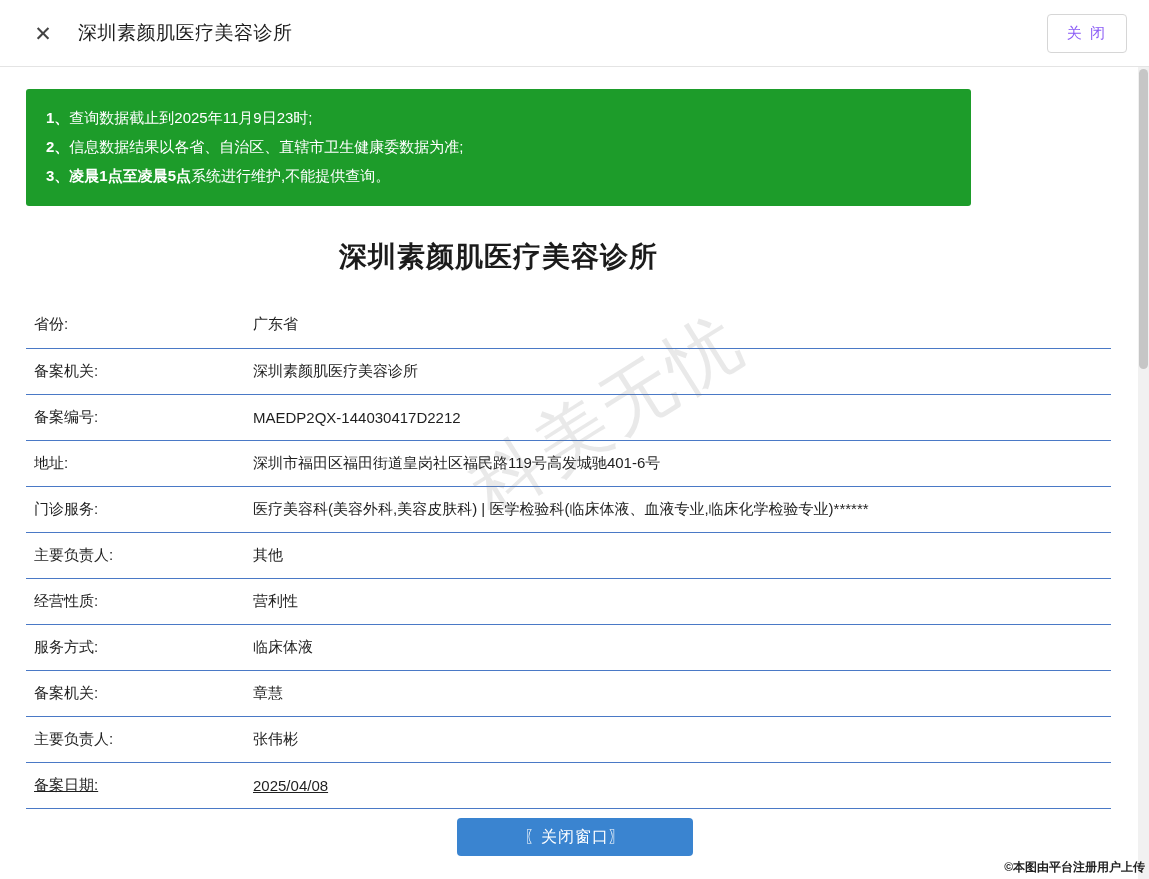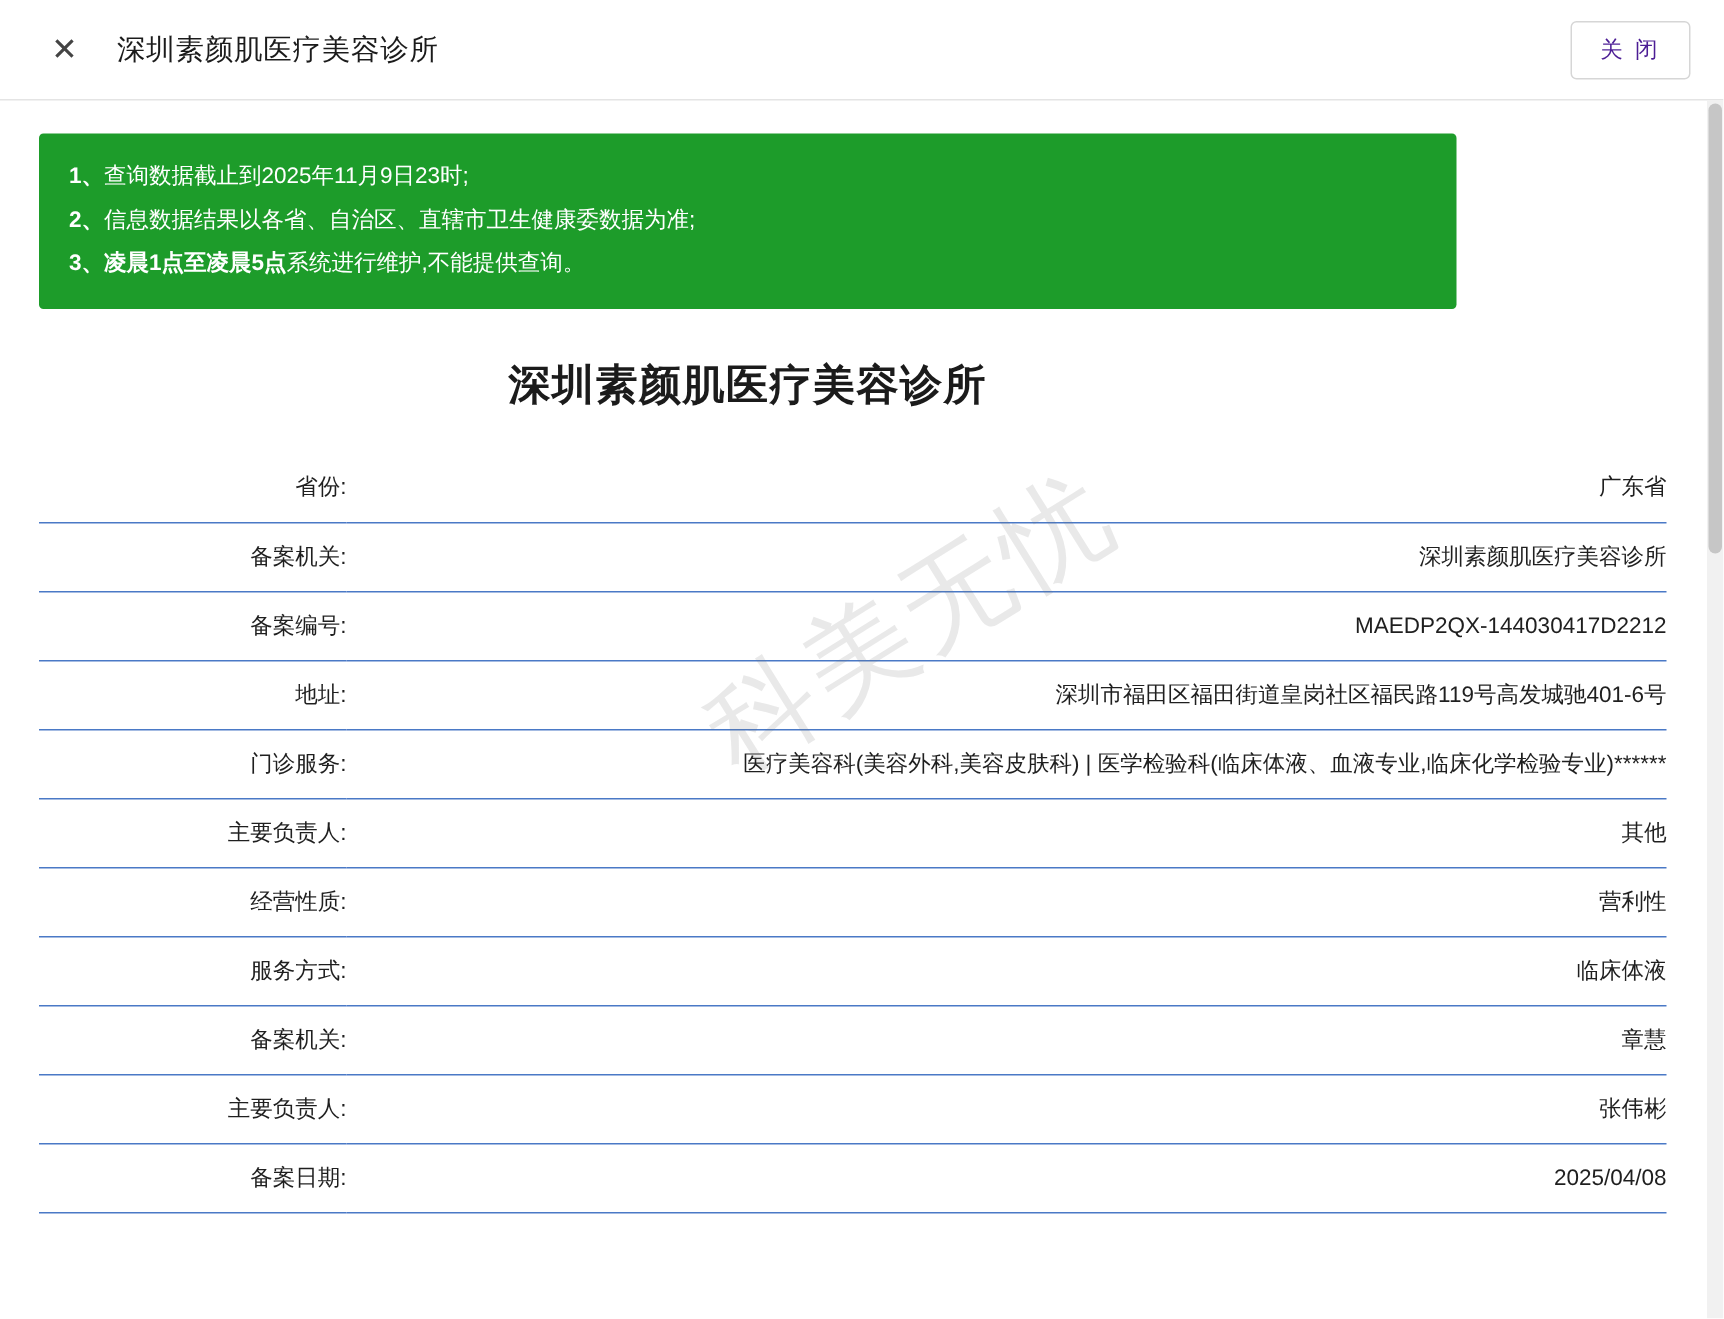--- a/index.html
+++ b/index.html
@@ -41,21 +41,21 @@
     font-size: 19px;
     color: #1b1b1b;
     letter-spacing: 0.5px;
     flex: 1 1 auto;
   }
   .close-btn {
     flex: 0 0 auto;
     border: 1px solid #d6d6d6;
     border-radius: 4px;
     background: #fff;
-    color: #4c1d95;
+    color: #8b5cf6;
     font-size: 15px;
     padding: 9px 19px;
     cursor: pointer;
     letter-spacing: 2px;
   }
 
   
   .body-area {
     position: relative;
     height: 812px;
@@ -102,38 +102,38 @@
     margin: 32px 0 26px 0;
     letter-spacing: 1px;
   }
 
   
   .info-table {
     width: 1085px;
     border-collapse: collapse;
     margin: 0 auto;
   }
-  .info-table tr { height: 46px; text-align: right; }
+  .info-table tr { height: 46px; }
   .info-table td {
     border-bottom: 1px solid #4a79c6;
     font-size: 15px;
     color: #222;
     vertical-align: middle;
     padding: 6px 0;
   }
   .info-table td.label {
     width: 205px;
     padding-left: 8px;
     color: #1f1f1f;
   }
   .info-table td.value {
     padding-left: 22px;
     color: #1f1f1f;
   }
-  .info-table tr:last-child td { border-bottom: 1px solid #4a79c6; }
+  .info-table tr:last-child td { border-bottom: 1px solid #4a79c6; text-decoration: underline; }
 
   
   .watermark {
     position: absolute;
     left: 455px;
     top: 300px;
     font-size: 72px;
     color: rgba(120,120,120,0.16);
     transform: rotate(-32deg);
     font-family: "DejaVu Sans", sans-serif;
@@ -251,15 +251,19 @@
             <td class="label">备案日期:</td>
             <td class="value">2025/04/08</td>
           </tr>
         </tbody>
       </table>
 
     </div>
 
     <div class="watermark">科美无忧</div>
 
+    <div class="footer">
+      <button class="footer-btn">〖关闭窗口〗</button>
+      <div class="credit">©本图由平台注册用户上传</div>
+    </div>
 
   </div>
 </div>
 
 </body></html>

